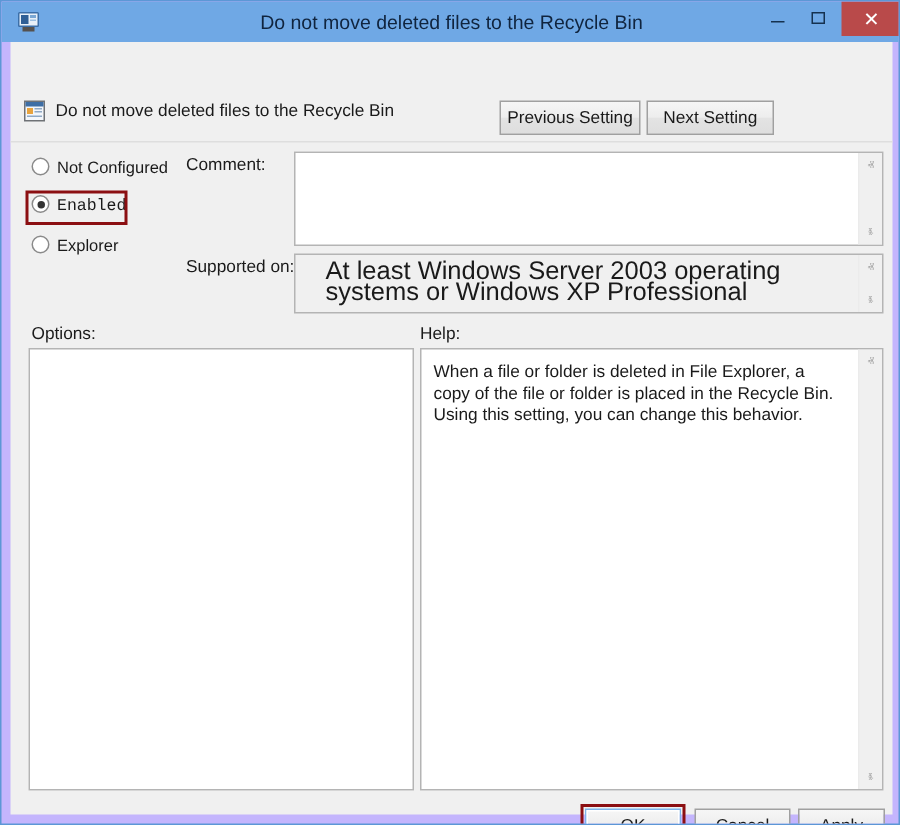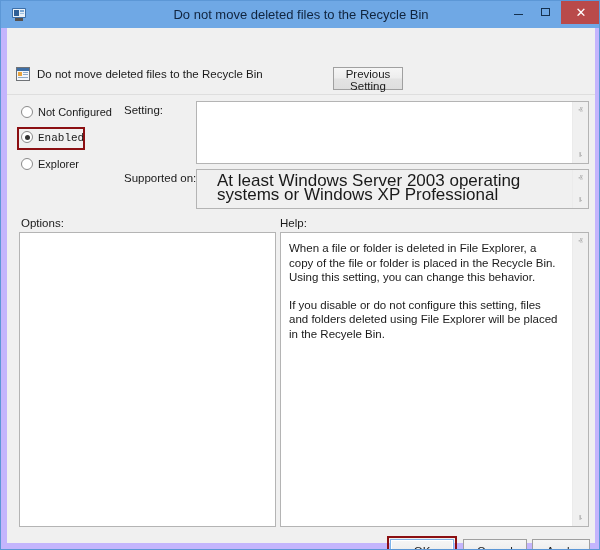--- a/index.html
+++ b/index.html
@@ -119,21 +119,21 @@
     background: linear-gradient(180deg,#f6f6f6 0%,#ededed 48%,#e3e3e3 52%,#dedede 100%);
     border: 1px solid #a0a0a0;
     box-sizing: border-box;
     font-family: "Liberation Sans", sans-serif;
     font-size: 11.5px;
     color: #1a1a1a;
     text-align: center;
     cursor: default;
     padding: 0;
   }
-  .btn-prev { left: 326px; top: 39px; width: 70px; height: 23px; }
+  .btn-prev { left: 326px; top: 39px; width: 94px; height: 23px; }
   .btn-next { left: 424px; top: 39px; width: 85px; height: 23px; }
 
   .hdr-sep {
     position: absolute;
     left: 0; top: 66px;
     width: 588px; height: 1px;
     background: #dedede;
   }
 
   
@@ -290,37 +290,38 @@
         <rect x="2" y="2" width="12" height="3" fill="#3d6ea5"></rect>
         <rect x="3" y="6" width="4" height="4" fill="#e8a33d"></rect>
         <rect x="8" y="6" width="5" height="1" fill="#8fa8c4"></rect>
         <rect x="8" y="8" width="5" height="1" fill="#8fa8c4"></rect>
         <rect x="3" y="11" width="10" height="1" fill="#8fa8c4"></rect>
       </svg>
     </span>
     <div class="hdr-title">Do not move deleted files to the Recycle Bin</div>
 
     <button class="btn btn-prev">Previous Setting</button>
+    <button class="btn btn-next">Next Setting</button>
 
     <div class="hdr-sep"></div>
 
     <label class="radio-row r-notconf">
       <span class="radio-dot"></span><span>Not Configured</span>
     </label>
 
     <label class="radio-row r-enabled">
       <span class="radio-dot checked"></span><span>Enabled</span>
     </label>
     <div class="annot annot-enabled"></div>
 
     <label class="radio-row r-disabled">
       <span class="radio-dot"></span><span>Explorer</span>
     </label>
 
-    <div class="field-label lbl-comment">Setting:</div>
+    <div class="field-label lbl-comment">Comment:</div>
     <div class="textbox box-comment">
       <div class="box-text"></div>
       <div class="sbar">
         <div class="sarrow sarrow-up">ⱏ</div>
         <div class="sarrow sarrow-down">ⱛ</div>
       </div>
     </div>
 
     <div class="field-label lbl-supported">Supported on:</div>
     <div class="textbox box-supported">
@@ -333,21 +334,20 @@
 
     <div class="field-label lbl-options">Options:</div>
     <div class="textbox box-options">
       <div class="box-text"></div>
     </div>
 
     <div class="field-label lbl-help">Help:</div>
     <div class="textbox box-help">
       <div class="help-text">
         <p>When a file or folder is deleted in File Explorer, a copy of the file or folder is placed in the Recycle Bin. Using this setting, you can change this behavior.</p>
-        <p>If you disable or do not configure this setting, files and folders deleted using File Explorer will be placed in the Recyele Bin.</p>
       </div>
       <div class="sbar">
         <div class="sarrow sarrow-up">ⱏ</div>
         <div class="sarrow sarrow-down">ⱛ</div>
       </div>
     </div>
 
     <button class="btn btn-ok">OK</button>
     <button class="btn btn-cancel">Cancel</button>
     <button class="btn btn-apply">Apply</button>

